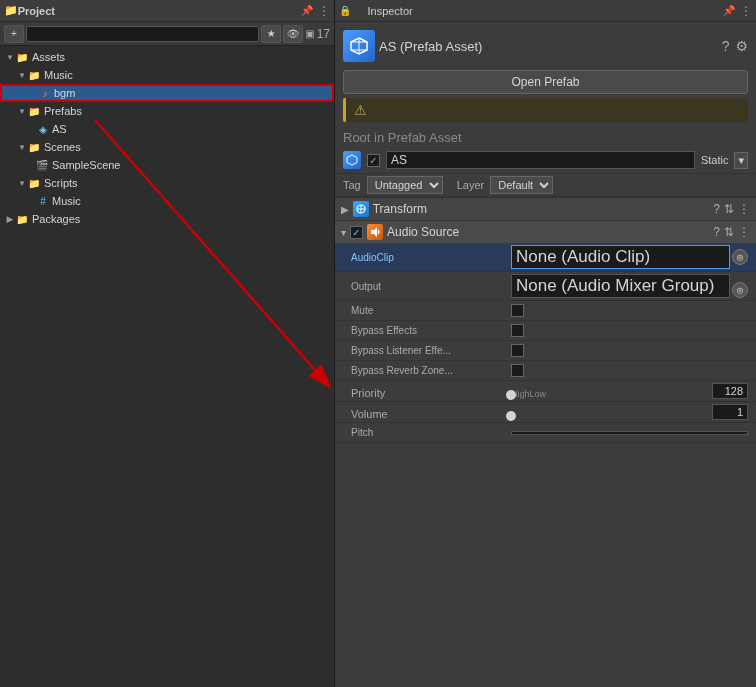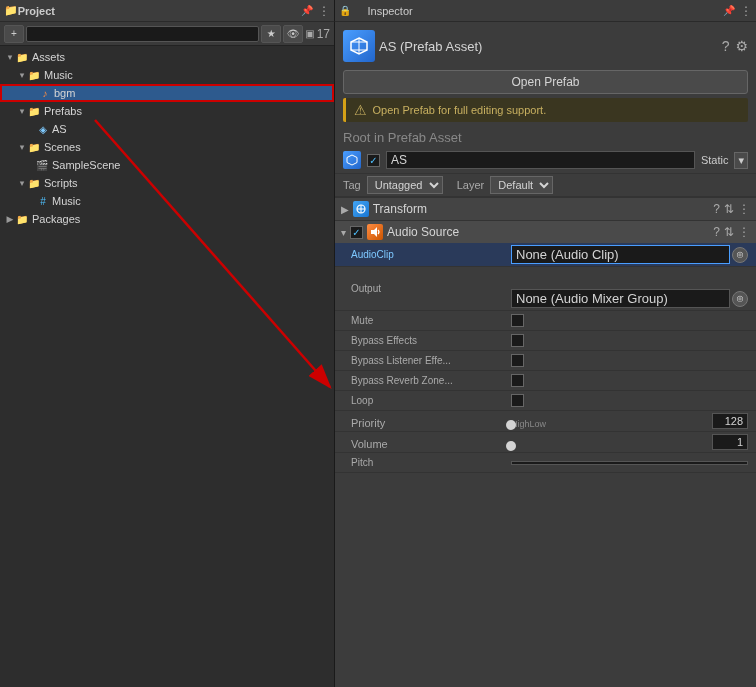--- a/index.html
+++ b/index.html
@@ -284,21 +284,21 @@
       width: 160px;
       color: #aaa;
       font-size: 10px;
     }
     .prop-label.highlighted { color: #7ec8ff; }
     .prop-value-box {
       background: #1a1a1a;
       border: 1px solid #4a9eff;
       padding: 1px 4px;
       color: #d4d4d4;
-      font-size: 13px;
+      font-size: 17px;
       flex: 1;
     }
     .prop-value-box.normal-border {
       border-color: #555;
     }
     .prop-circle-btn {
       width: 16px; height: 16px;
       border-radius: 50%;
       background: #555;
       border: 1px solid #777;
@@ -520,21 +520,20 @@
             <span style="cursor:pointer;">⚙</span>
           </div>
         </div>
 
         <div class="open-prefab-btn">
           <span>Open Prefab</span>
         </div>
 
         <div class="warning-bar">
           <span class="warning-icon">⚠</span>
-          <span>Open Prefab for full editing support.</span>
         </div>
 
         <div class="section-title">
           <span>Root in Prefab Asset</span>
         </div>
 
         <div class="as-header">
 
           <div style="width:18px; height:18px; background:linear-gradient(135deg,#4a9eff,#2266cc); border-radius:2px; display:flex; align-items:center; justify-content:center;">
             <svg width="12" height="12" viewBox="0 0 12 12">
@@ -597,21 +596,21 @@
           <div style="display:flex; align-items:center; flex:1;">
             <div class="prop-value-box">
               <span>None (Audio Clip)</span>
             </div>
             <div class="prop-circle-btn">◎</div>
           </div>
         </div>
 
         <div class="prop-row">
           <span class="prop-label">Output</span>
-          <div style="display:flex; align-items:center; flex:1;margin-top:20px;">
+          <div style="display:flex; align-items:flex-end; flex:1;">
             <div class="prop-value-box normal-border">
               <span>None (Audio Mixer Group)</span>
             </div>
             <div class="prop-circle-btn">◎</div>
           </div>
         </div>
 
         <div class="prop-row">
           <span class="prop-label">Mute</span>
           <div class="checkbox" style="background:#1a1a1a; border:1px solid #666; width:13px; height:13px;"></div>
@@ -626,24 +625,20 @@
           <span class="prop-label">Bypass Listener Effe...</span>
           <div class="checkbox" style="background:#1a1a1a; border:1px solid #666; width:13px; height:13px;"></div>
         </div>
 
         <div class="prop-row">
           <span class="prop-label">Bypass Reverb Zone...</span>
           <div class="checkbox" style="background:#1a1a1a; border:1px solid #666; width:13px; height:13px;"></div>
         </div>
 
 
-        <div class="prop-row">
-          <span class="prop-label">Loop</span>
-          <div class="checkbox" style="background:#1a1a1a; border:1px solid #666; width:13px; height:13px;"></div>
-        </div>
 
         <div class="slider-row">
           <span class="slider-label">Priority</span>
           <div class="slider-container">
             <div class="slider-track">
               <div class="slider-fill" style="width:75%;"></div>
               <div class="slider-thumb" style="left:75%;"></div>
             </div>
             <div class="slider-labels">
               <span>High</span>

